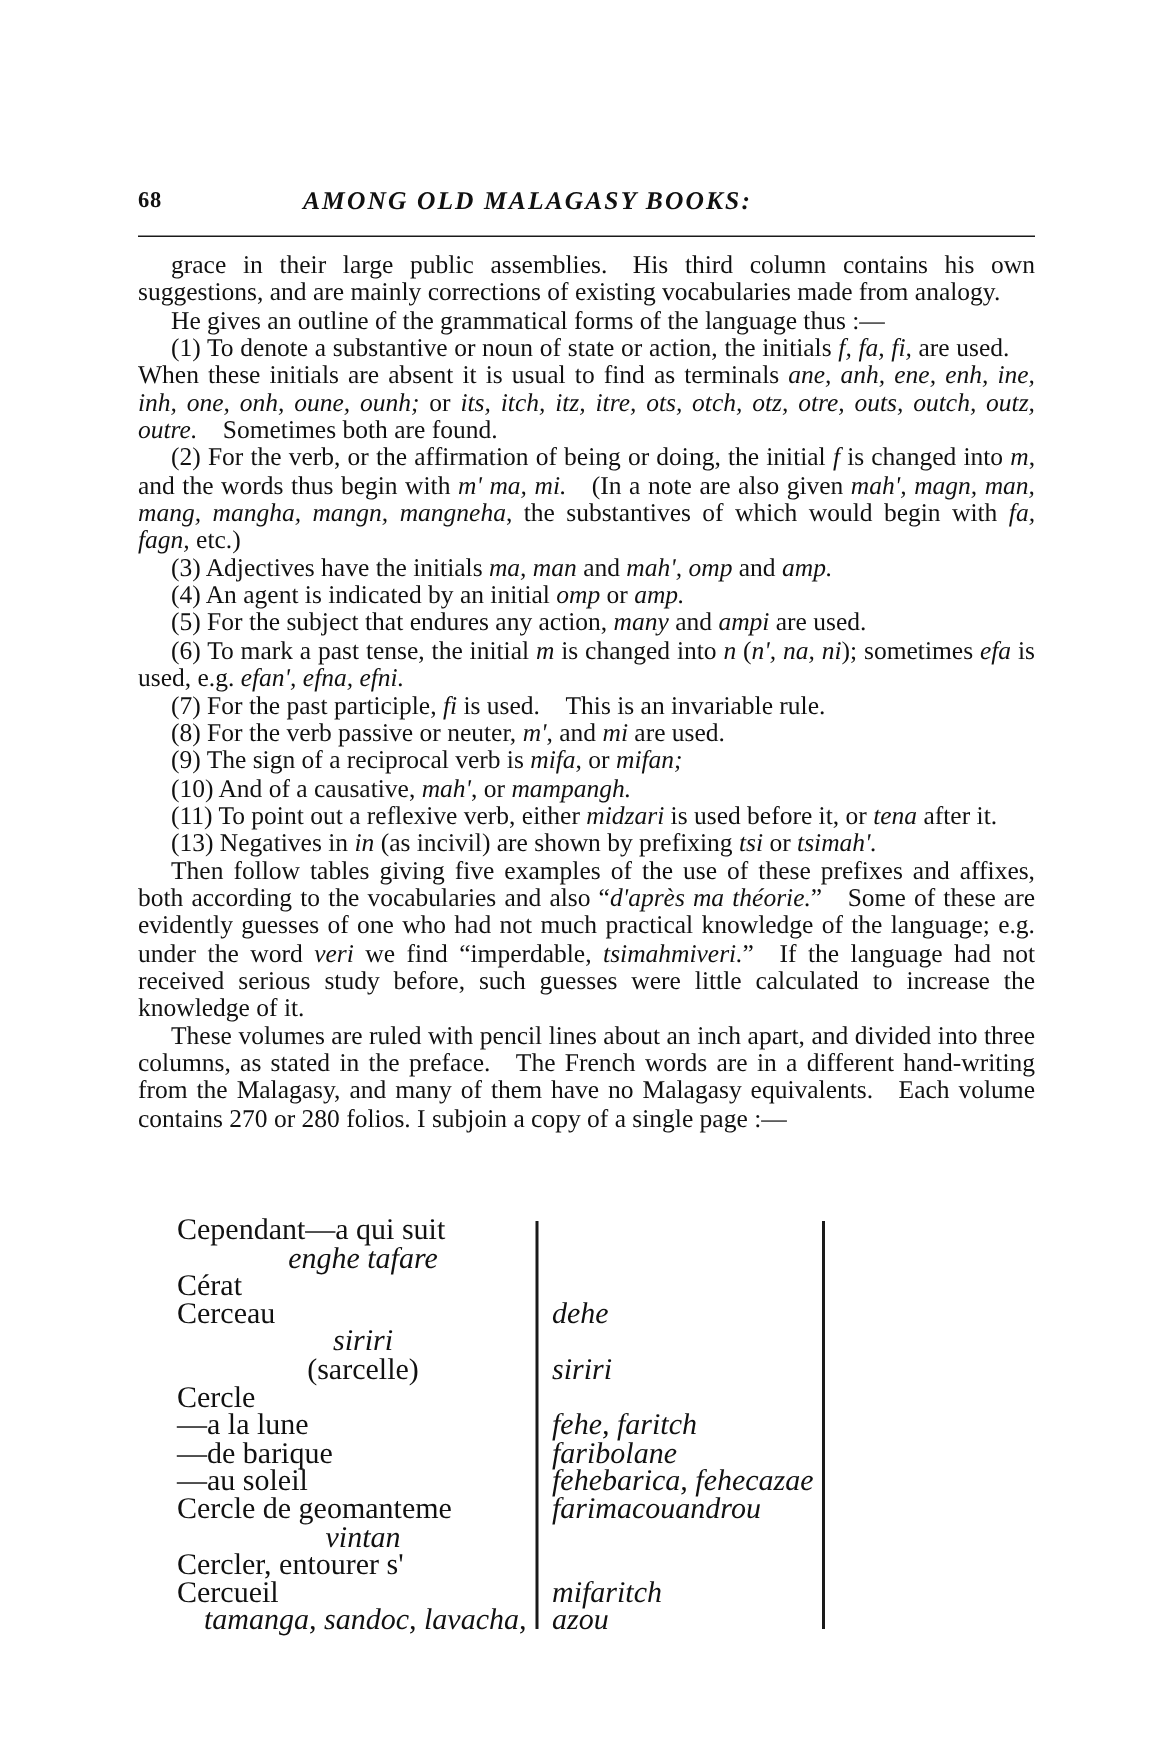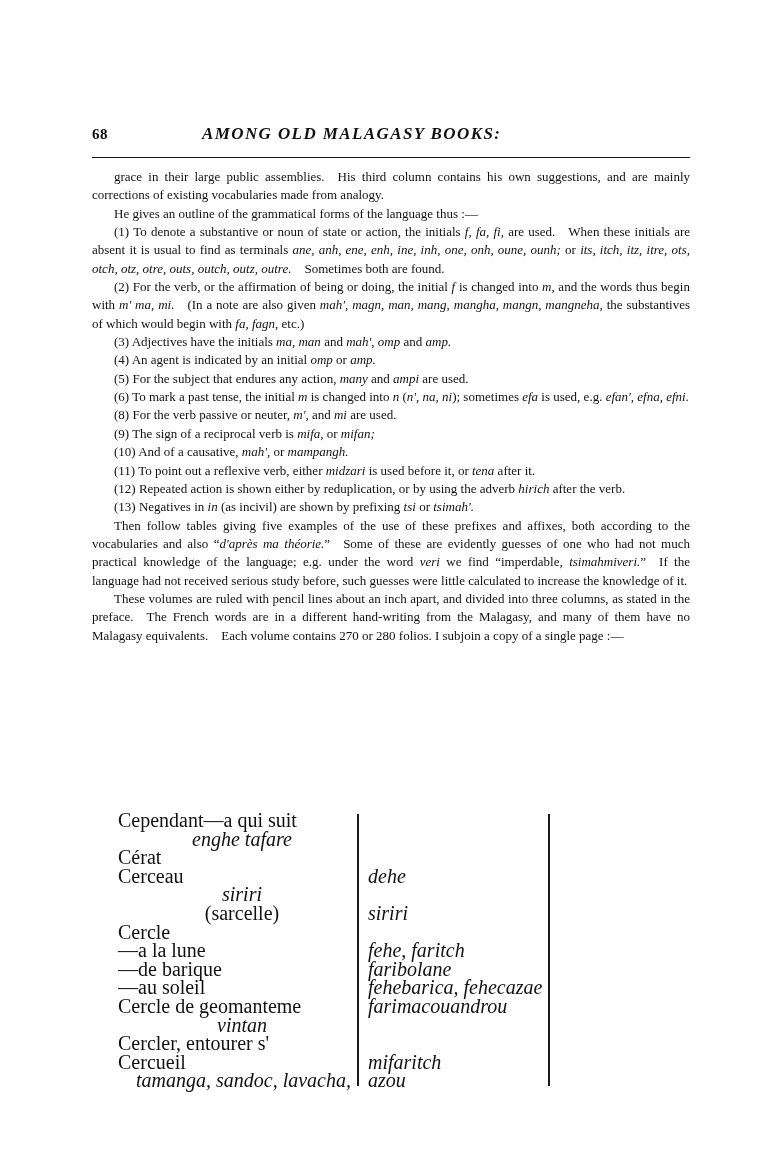--- a/index.html
+++ b/index.html
@@ -60,21 +60,21 @@
 
   
   .body {
     position: absolute;
     left: 92px;
     top: 152px;
     width: 598px;
   }
   p.para {
     margin: 0;
-    font-size: 13px;
+    font-size: 17px;
     line-height: 18.35px;
     text-align: justify;
     text-justify: inter-word;
     text-indent: 22px;
     hyphens: manual;
   }
   i, .it { font-style: italic; }
 
   
   .rules p.para {
@@ -135,25 +135,25 @@
       <p class="para">He gives an outline of the grammatical forms of the language thus :—</p>
     </div>
 
     <div class="rules">
       <p class="para">(1) To denote a substantive or noun of state or action, the initials <i>f, fa, fi,</i> are used. When these initials are absent it is usual to find as terminals <i>ane, anh, ene, enh, ine, inh, one, onh, oune, ounh;</i> or <i>its, itch, itz, itre, ots, otch, otz, otre, outs, outch, outz, outre.</i> Sometimes both are found.</p>
       <p class="para">(2) For the verb, or the affirmation of being or doing, the initial <i>f</i> is changed into <i>m</i>, and the words thus begin with <i>m' ma, mi.</i> (In a note are also given <i>mah', magn, man, mang, mangha, mangn, mangneha</i>, the substantives of which would begin with <i>fa, fagn,</i> etc.)</p>
       <p class="para">(3) Adjectives have the initials <i>ma, man</i> and <i>mah', omp</i> and <i>amp.</i></p>
       <p class="para">(4) An agent is indicated by an initial <i>omp</i> or <i>amp.</i></p>
       <p class="para">(5) For the subject that endures any action, <i>many</i> and <i>ampi</i> are used.</p>
       <p class="para">(6) To mark a past tense, the initial <i>m</i> is changed into <i>n</i> (<i>n', na, ni</i>); sometimes <i>efa</i> is used, e.g. <i>efan', efna, efni.</i></p>
+      <p class="para">(7) For the past participle, <i>fi</i> is used. This is an invariable rule.</p>
       <p class="para">(8) For the verb passive or neuter, <i>m'</i>, and <i>mi</i> are used.</p>
       <p class="para">(9) The sign of a reciprocal verb is <i>mifa</i>, or <i>mifan;</i></p>
       <p class="para">(10) And of a causative, <i>mah'</i>, or <i>mampangh.</i></p>
       <p class="para">(11) To point out a reflexive verb, either <i>midzari</i> is used before it, or <i>tena</i> after it.</p>
-      <p class="para">(12) Repeated action is shown either by reduplication, or by using the adverb <i>hirich</i> after the verb.</p>
       <p class="para">(13) Negatives in <i>in</i> (as incivil) are shown by prefixing <i>tsi</i> or <i>tsimah'.</i></p>
     </div>
 
     <div>
       <p class="para">Then follow tables giving five examples of the use of these prefixes and affixes, both according to the vocabularies and also “<i>d'après ma théorie.</i>” Some of these are evidently guesses of one who had not much practical knowledge of the language; e.g. under the word <i>veri</i> we find “imperdable, <i>tsimahmiveri.</i>” If the language had not received serious study before, such guesses were little calculated to increase the knowledge of it.</p>
       <p class="para">These volumes are ruled with pencil lines about an inch apart, and divided into three columns, as stated in the preface. The French words are in a different hand-writing from the Malagasy, and many of them have no Malagasy equivalents. Each volume contains 270 or 280 folios. I subjoin a copy of a single page :—</p>
     </div>
   </div>
 
   <div class="specimen">

